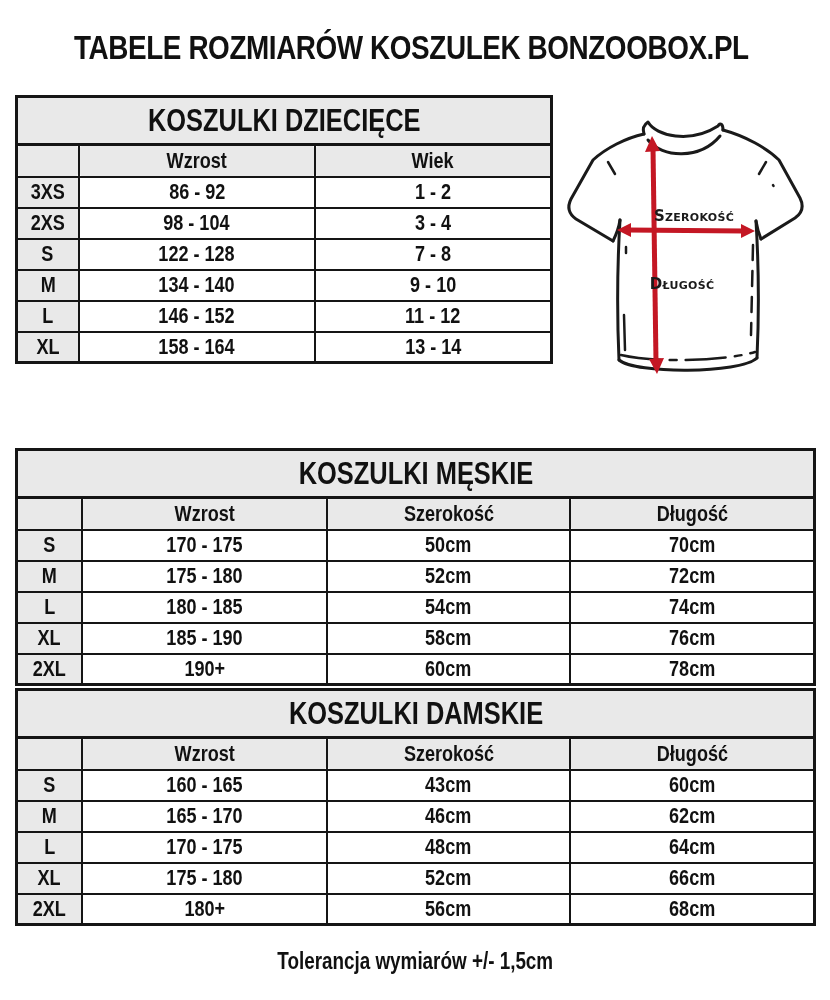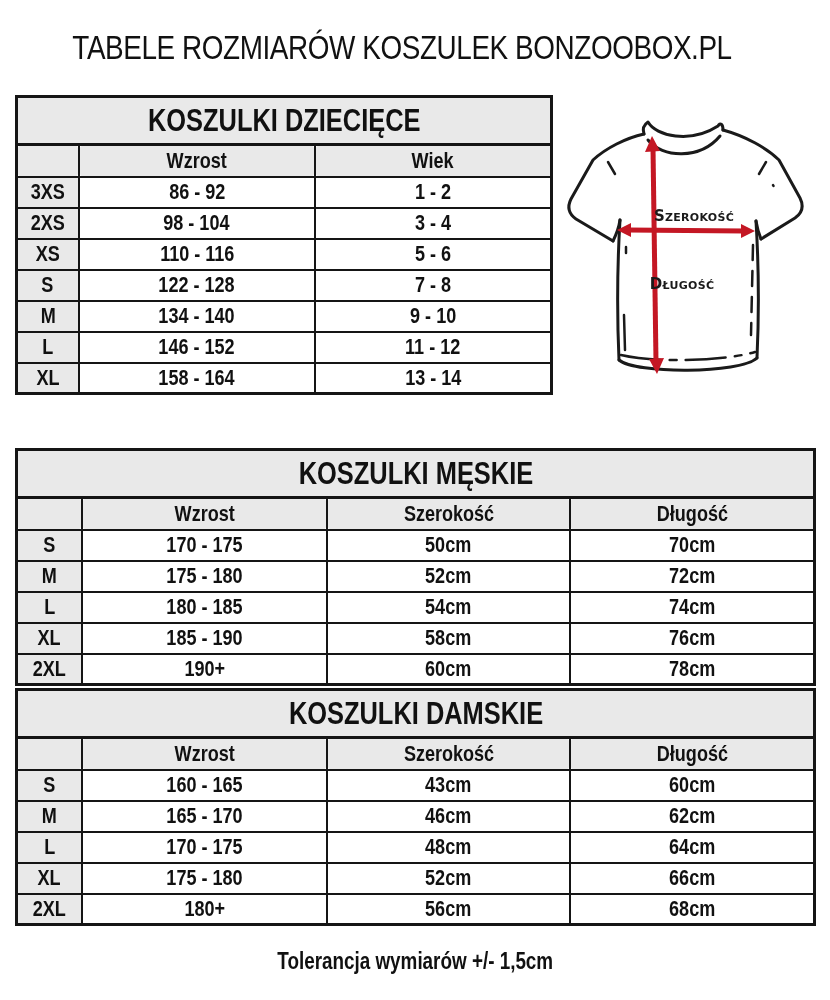--- a/index.html
+++ b/index.html
@@ -9,21 +9,21 @@
     --ink:#111111;
   }
   *{margin:0;padding:0;box-sizing:border-box;}
   html,body{width:830px;height:1000px;background:#ffffff;overflow:hidden;
     font-family:"Liberation Sans","DejaVu Sans",sans-serif;color:var(--ink);}
   .page{position:relative;width:830px;height:1000px;background:#ffffff;}
 
   .sq{display:inline-block;transform:scaleX(0.82);transform-origin:50% 50%;white-space:nowrap;}
 
   .main-title{position:absolute;top:28px;left:0;width:764px;text-align:center;
-    font-weight:normal;font-size:34px;font-stretch:condensed;letter-spacing:-0.5px;}
+    font-weight:bold;font-size:34px;font-stretch:condensed;letter-spacing:-0.5px;}
 
   .tbl-wrap{position:absolute;}
   .tbl-kids{left:15px;top:95px;width:538px;}
   .tbl-men{left:15px;top:448px;width:801px;}
   .tbl-women{left:15px;top:688px;width:801px;}
 
   table{width:100%;border-collapse:collapse;table-layout:fixed;font-stretch:condensed;}
   table,td,th{border:2px solid var(--bd);}
   table{border-width:3px;}
   td,th{text-align:center;vertical-align:middle;overflow:hidden;}
@@ -68,25 +68,20 @@
       </tr>
       <tr class="t-row">
         <td class="sz"><span class="sq">3XS</span></td>
         <td><span class="sq">86 - 92</span></td>
         <td><span class="sq">1 - 2</span></td>
       </tr>
       <tr class="t-row">
         <td class="sz"><span class="sq">2XS</span></td>
         <td><span class="sq">98 - 104</span></td>
         <td><span class="sq">3 - 4</span></td>
-      </tr>
-      <tr class="t-row">
-        <td class="sz"><span class="sq">XS</span></td>
-        <td><span class="sq">110 - 116</span></td>
-        <td><span class="sq">5 - 6</span></td>
       </tr>
       <tr class="t-row">
         <td class="sz"><span class="sq">S</span></td>
         <td><span class="sq">122 - 128</span></td>
         <td><span class="sq">7 - 8</span></td>
       </tr>
       <tr class="t-row">
         <td class="sz"><span class="sq">M</span></td>
         <td><span class="sq">134 - 140</span></td>
         <td><span class="sq">9 - 10</span></td>

